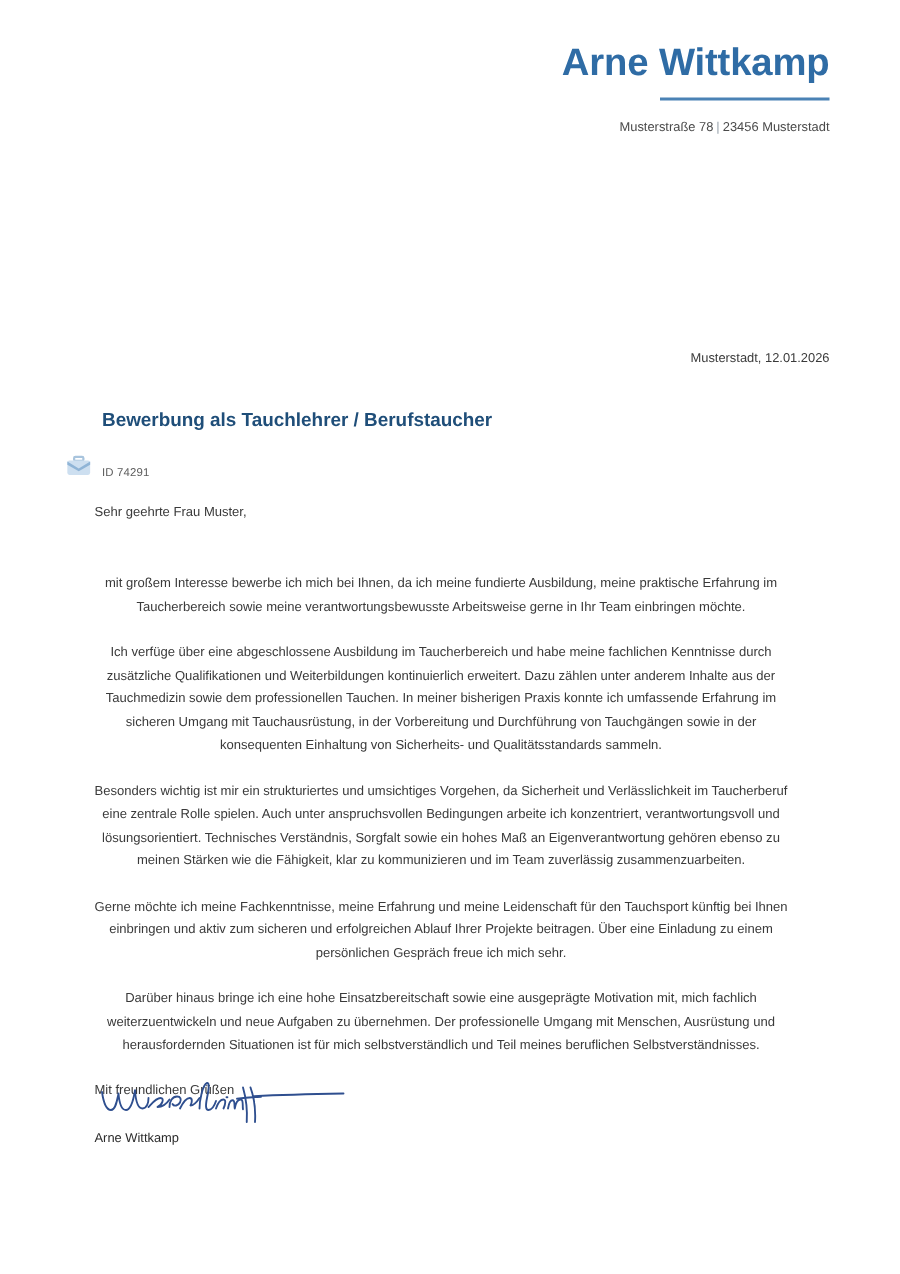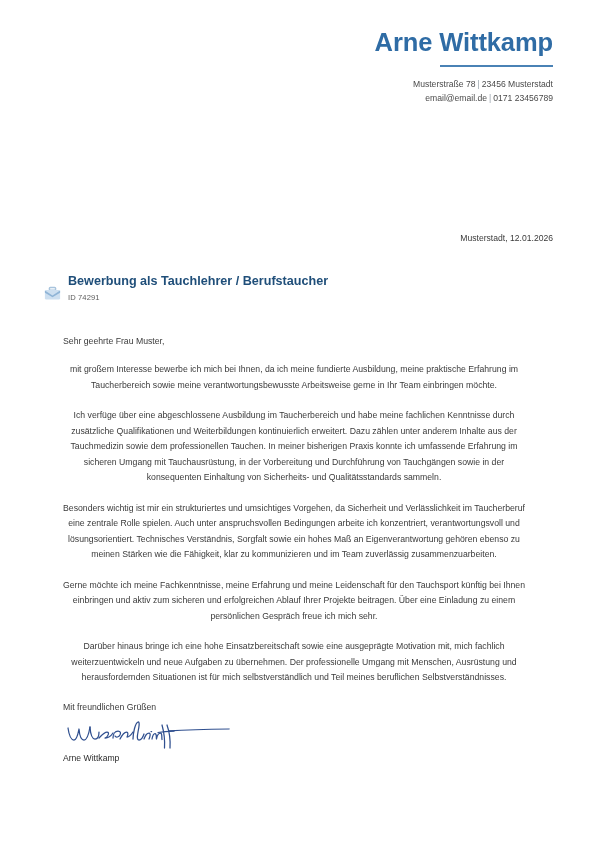--- a/index.html
+++ b/index.html
@@ -101,38 +101,38 @@
     flex: 1 1 auto;
     padding-top: 0px;
   }
   .subject-title {
     font-size: 12.6px;
     font-weight: bold;
     color: #1f4e79;
     line-height: 1.2;
   }
   .subject-id {
-    margin-top: 4px;
+    margin-top: 21px;
     font-size: 7.6px;
     color: #5c5c5c;
     letter-spacing: 0.1px;
   }
 
   
   .body-block {
     position: absolute;
     top: 335px;
     left: 63px;
     width: 462px;
   }
   .salutation {
     font-size: 8.7px;
     color: #3a3a3a;
     line-height: 1.55;
-    margin-bottom: 14px;
+    margin-bottom: 33px;
   }
   .para {
     font-size: 8.7px;
     color: #3a3a3a;
     line-height: 1.78;
     text-align: center;
     margin-bottom: 15px;
   }
   .closing {
     font-size: 8.7px;
@@ -166,23 +166,20 @@
 <body>
 
 <div class="page">
 
   <div class="letterhead">
     <div class="sender-name">Arne Wittkamp</div>
     <div class="header-rule"></div>
     <div class="sender-contact">
       <div>
         <span>Musterstraße 78</span><span class="sep">|</span><span>23456 Musterstadt</span>
-      </div>
-      <div>
-        <span>email@email.de</span><span class="sep">|</span><span>0171 23456789</span>
       </div>
     </div>
   </div>
 
 
   <div class="date-line">Musterstadt, 12.01.2026</div>
 
   <div class="subject-block">
     <span class="subject-icon">
       <svg width="17" height="17" viewBox="0 0 17 17" xmlns="http://www.w3.org/2000/svg">

